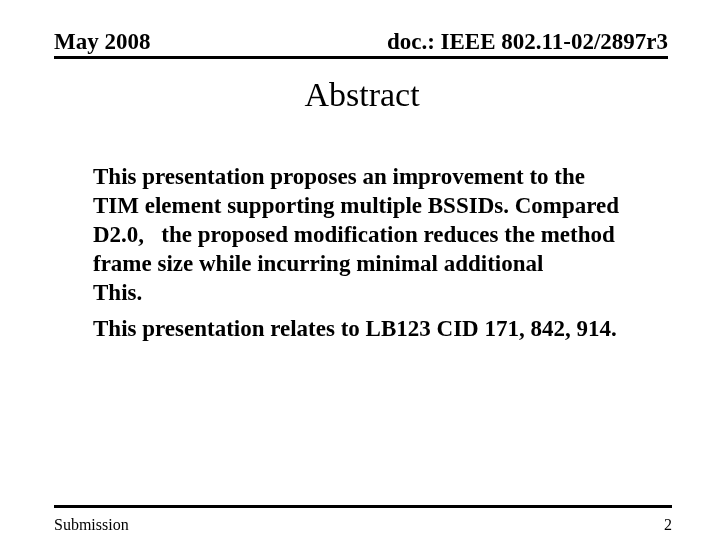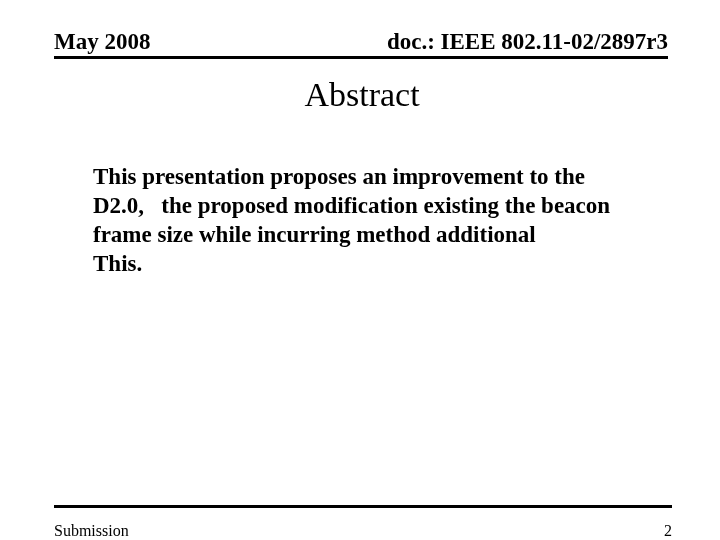--- a/index.html
+++ b/index.html
@@ -66,21 +66,21 @@
     white-space: pre;
     line-height: 29px;
   }
   
   .footer {
     position: absolute;
     left: 54px;
     top: 505px;
     width: 618px;
     border-top: 3px solid #000000;
-    padding-top: 14px;
+    padding-top: 8px;
     display: flex;
     justify-content: space-between;
     align-items: flex-start;
     font-size: 16px;
     font-weight: normal;
     line-height: 1.1;
     text-align: right;
   }
   .footer span {
     white-space: nowrap;
@@ -94,24 +94,26 @@
   <div class="header">
     <span class="date">May 2008</span>
     <span class="docnum">doc.: IEEE 802.11-02/2897r3</span>
   </div>
 
   <div class="title">Abstract</div>
 
   <div class="body-block">
     <div class="paragraph-1">
       <div class="body-line">This presentation proposes an improvement to the</div>
-      <div class="body-line">D2.0,   the proposed modification existing the beacon</div>
-      <div class="body-line">frame size while incurring method additional</div>
+      <div class="body-line">TIM element supporting multiple BSSIDs. Compared</div>
+      <div class="body-line">D2.0,   the proposed modification reduces the method</div>
+      <div class="body-line">frame size while incurring minimal additional</div>
       <div class="body-line">This.</div>
     </div>
+    <div class="paragraph-2">This presentation relates to LB123 CID 171, 842, 914.</div>
   </div>
 
   <div class="footer">
     <span>Submission</span>
     <span>2</span>
   </div>
 
 </div>
 
 </body></html>

